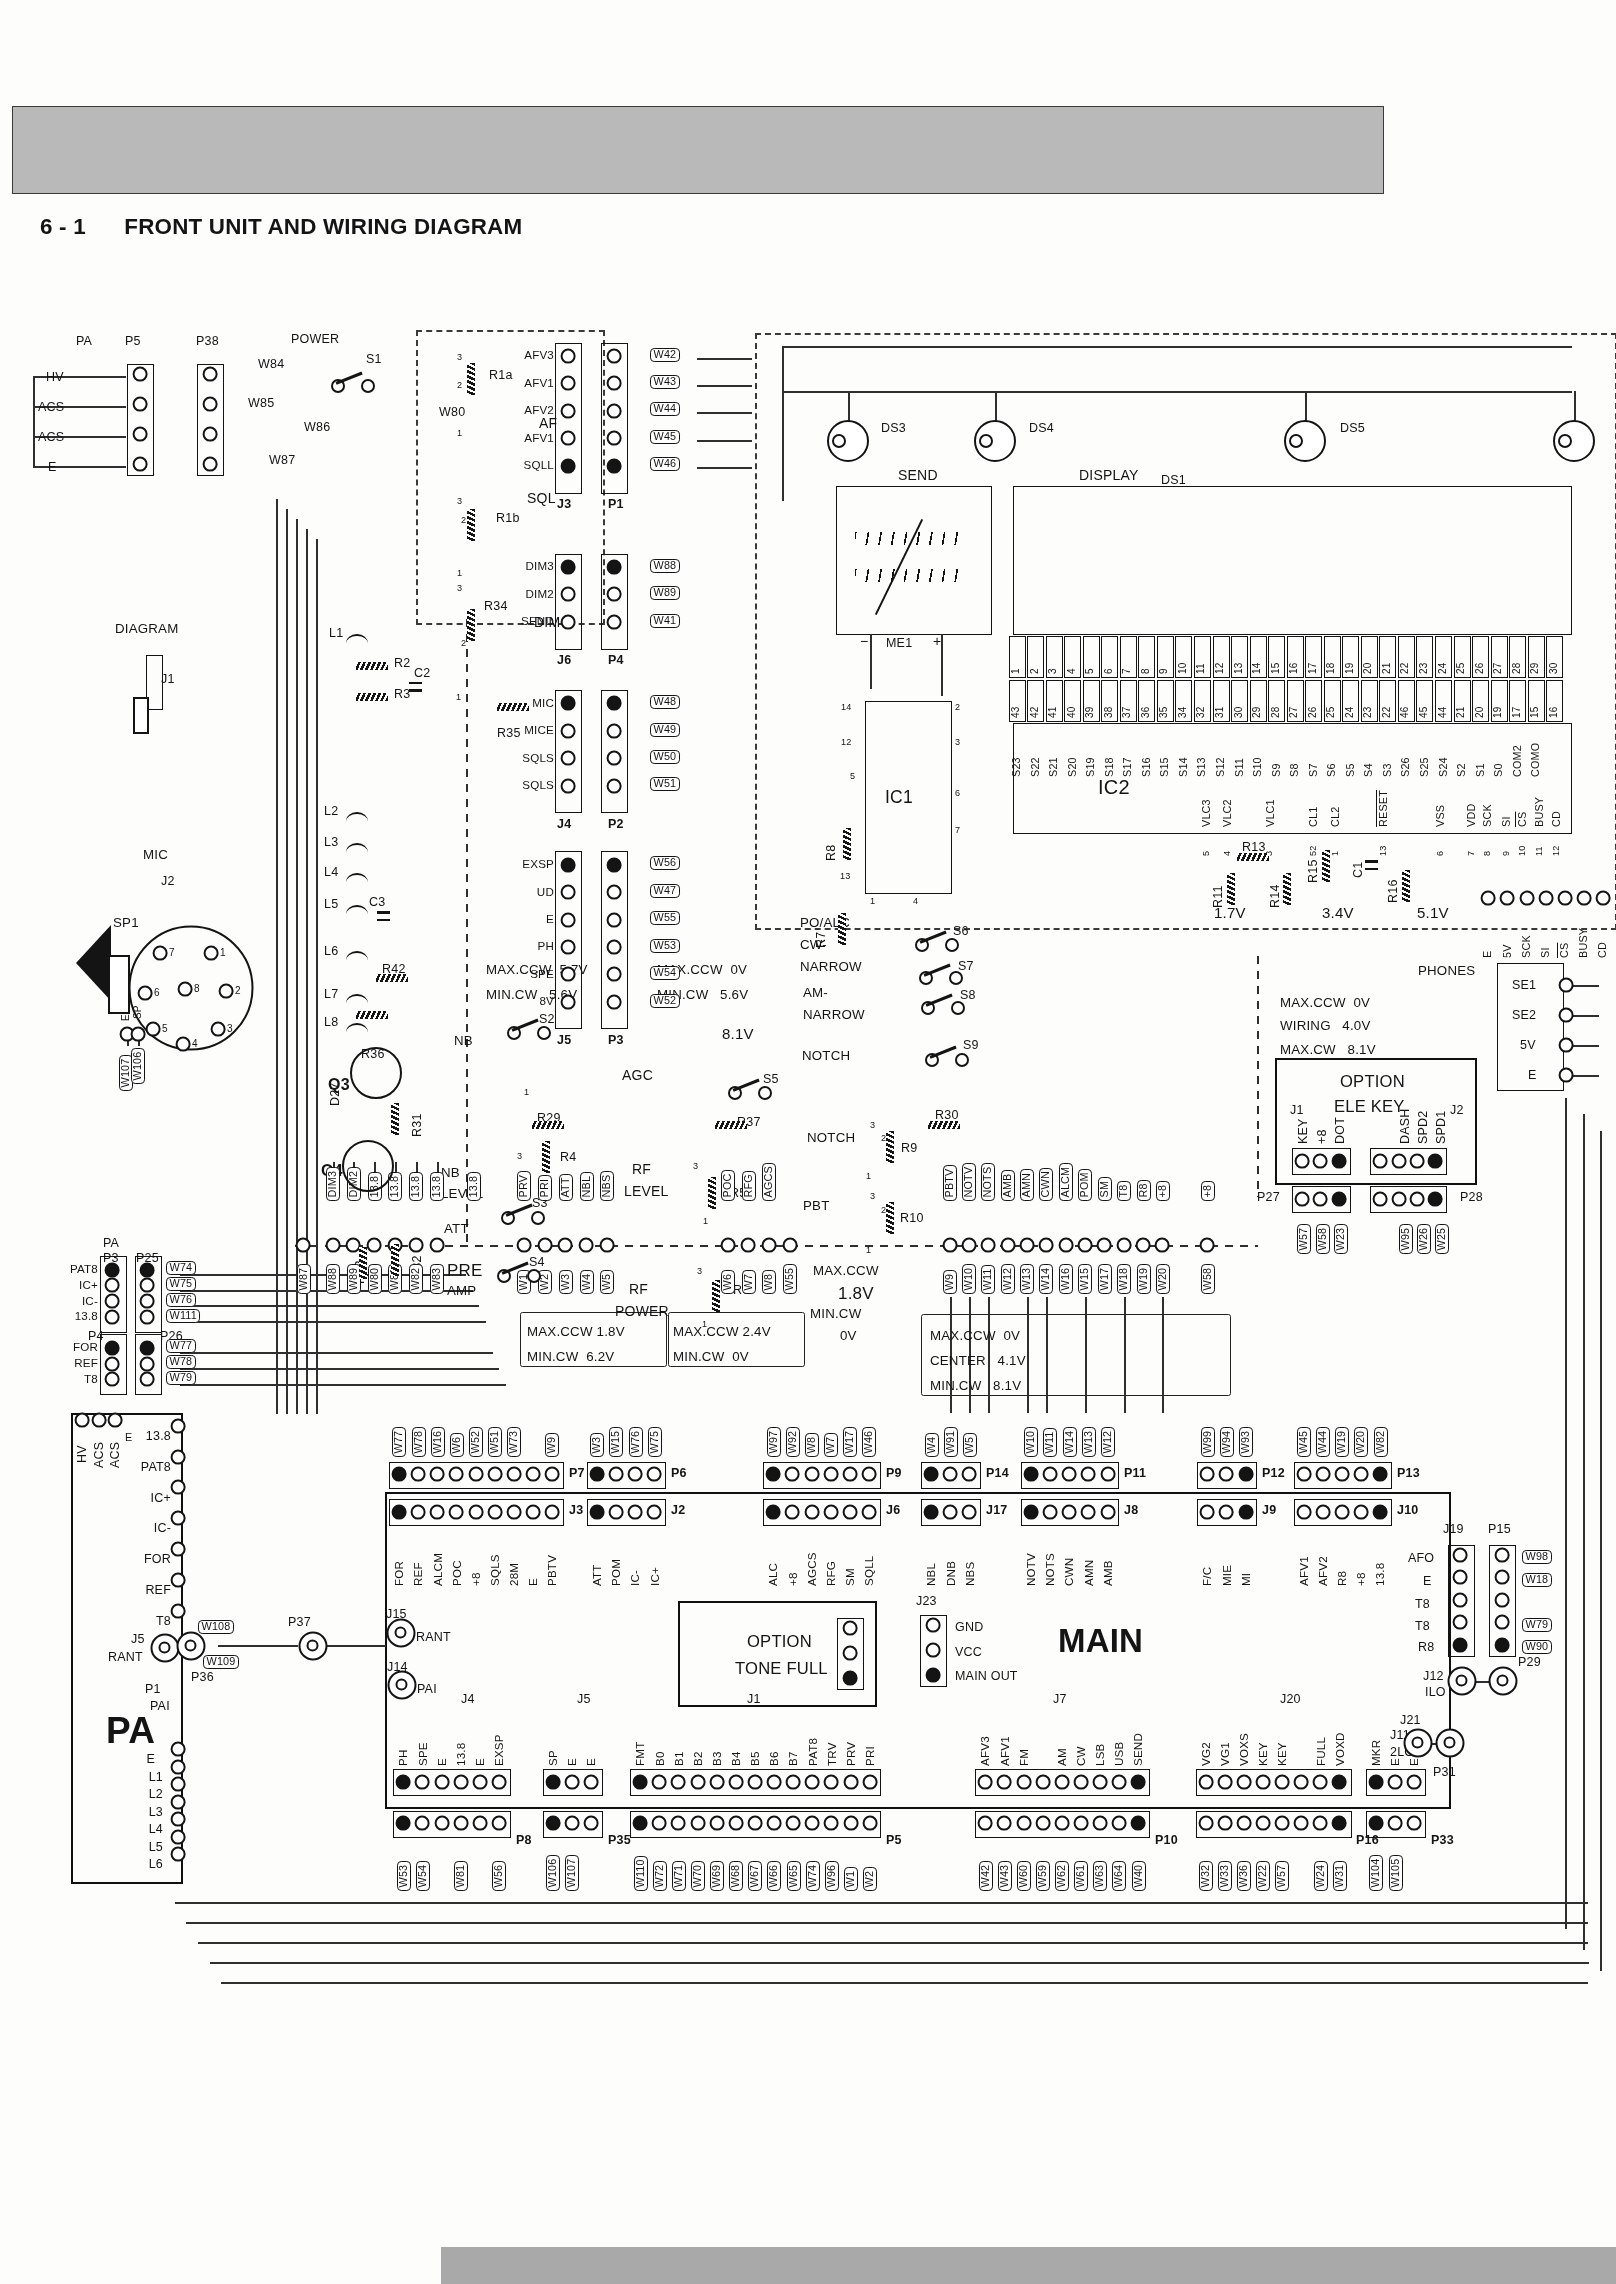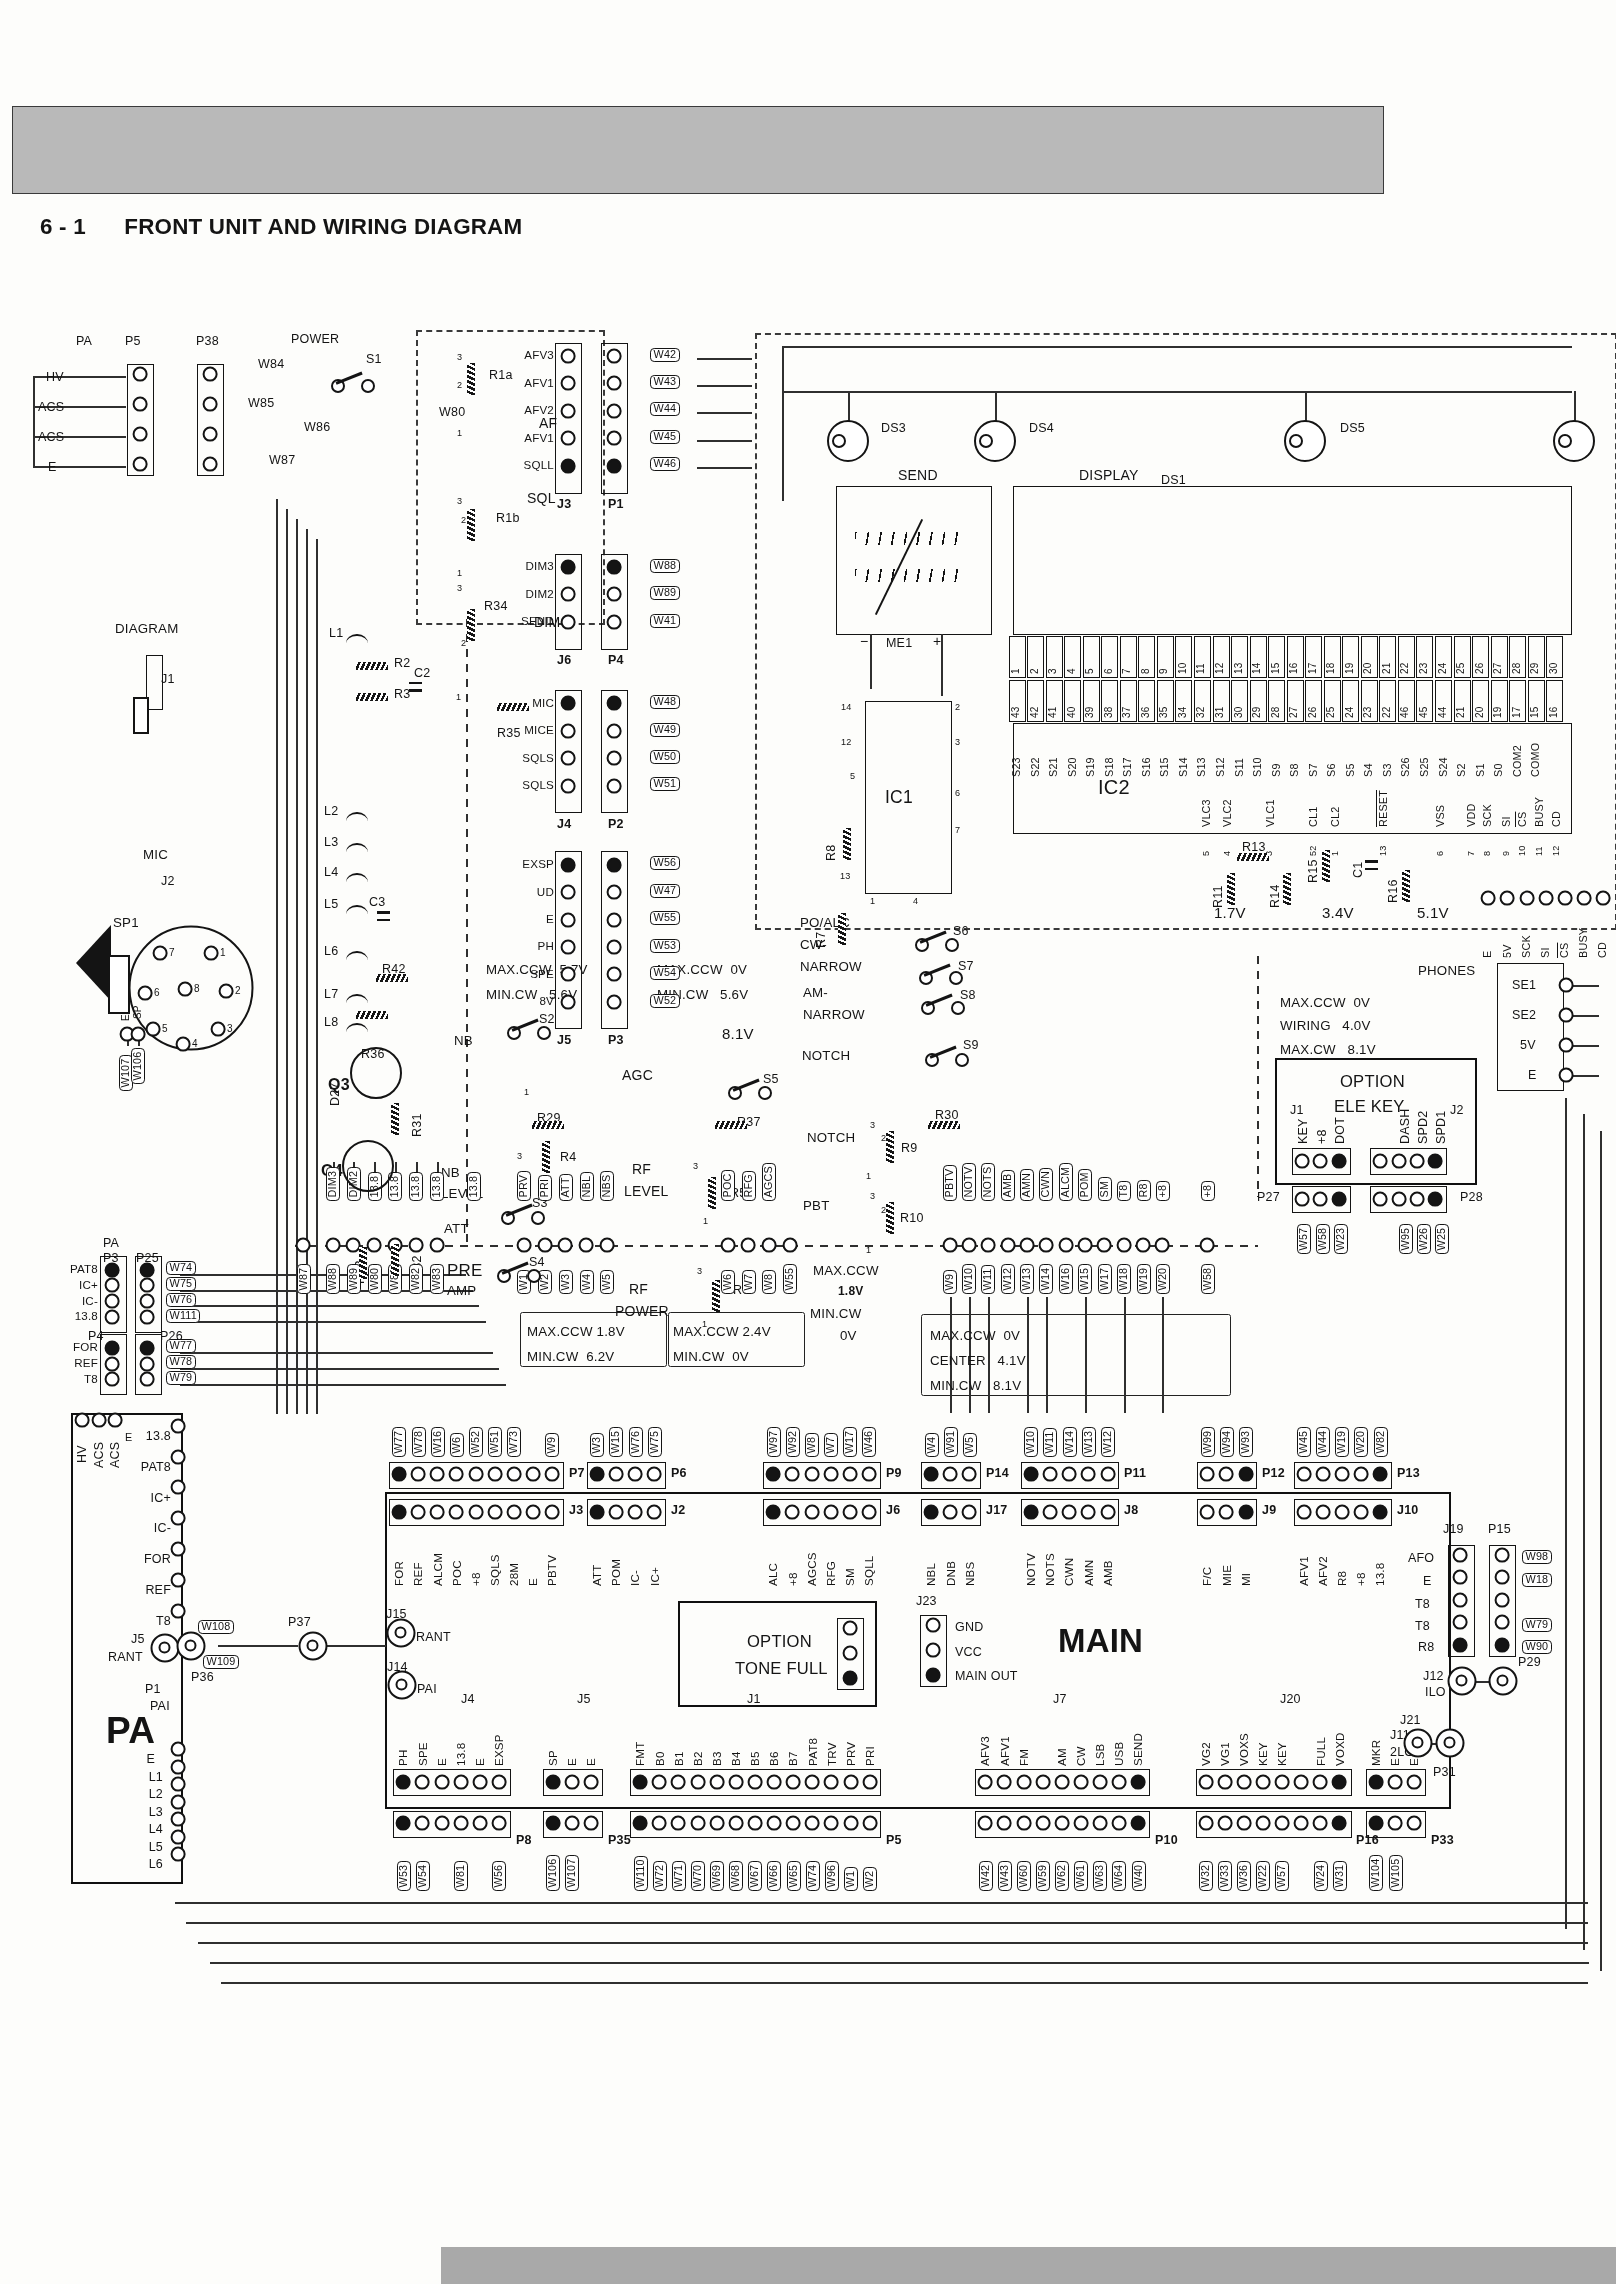--- a/index.html
+++ b/index.html
@@ -237,21 +237,21 @@
       <div class="t" style="left: 881px; top: 1134px; font-size: 9.1px;">2</div>
       <div class="t" style="left: 866px; top: 1172px; font-size: 9.1px;">1</div>
       <div class="t" style="left: 870px; top: 1192px; font-size: 9.1px;">3</div>
       <div class="t" style="left: 881px; top: 1206px; font-size: 9.1px;">2</div>
       <div class="t" style="left: 866px; top: 1246px; font-size: 9.1px;">1</div>
       <div class="t" style="left: 527px; top: 1325px; font-size: 13.3px;">MAX.CCW 1.8V</div>
       <div class="t" style="left: 527px; top: 1350px; font-size: 13.3px;">MIN.CW  6.2V</div>
       <div class="t" style="left: 673px; top: 1325px; font-size: 13.3px;">MAX.CCW 2.4V</div>
       <div class="t" style="left: 673px; top: 1350px; font-size: 13.3px;">MIN.CW  0V</div>
       <div class="t" style="left: 813px; top: 1264px; font-size: 13.3px;">MAX.CCW</div>
-      <div class="t" style="left: 838px; top: 1285px; font-size: 12px; font-weight: bold;">1.8V</div>
+      <div class="t" style="left: 838px; top: 1285px; font-size: 17px;">1.8V</div>
       <div class="t" style="left: 810px; top: 1307px; font-size: 13.3px;">MIN.CW</div>
       <div class="t" style="left: 840px; top: 1329px; font-size: 13.3px;">0V</div>
       <div class="t" style="left: 930px; top: 1329px; font-size: 13.3px;">MAX.CCW  0V</div>
       <div class="t" style="left: 930px; top: 1354px; font-size: 13.3px;">CENTER   4.1V</div>
       <div class="t" style="left: 930px; top: 1379px; font-size: 13.3px;">MIN.CW   8.1V</div>
       <div class="t" style="left: 1280px; top: 996px; font-size: 13.3px;">MAX.CCW  0V</div>
       <div class="t" style="left: 1280px; top: 1019px; font-size: 13.3px;">WIRING   4.0V</div>
       <div class="t" style="left: 1280px; top: 1043px; font-size: 13.3px;">MAX.CW   8.1V</div>
       <div class="t" style="left: 881px; top: 422px;">DS3</div>
       <div class="t" style="left: 1029px; top: 422px;">DS4</div>

